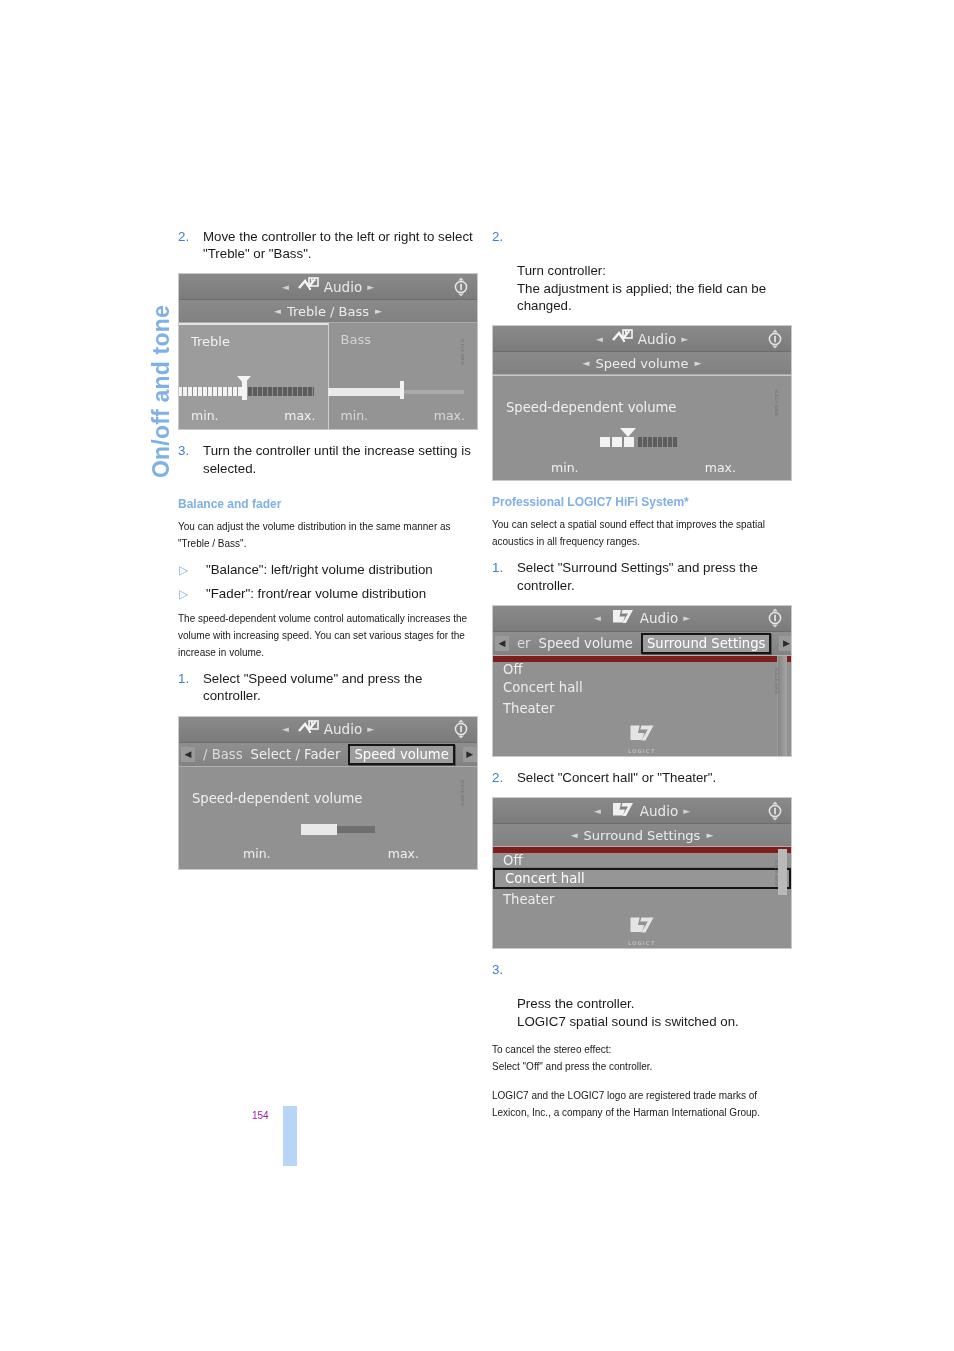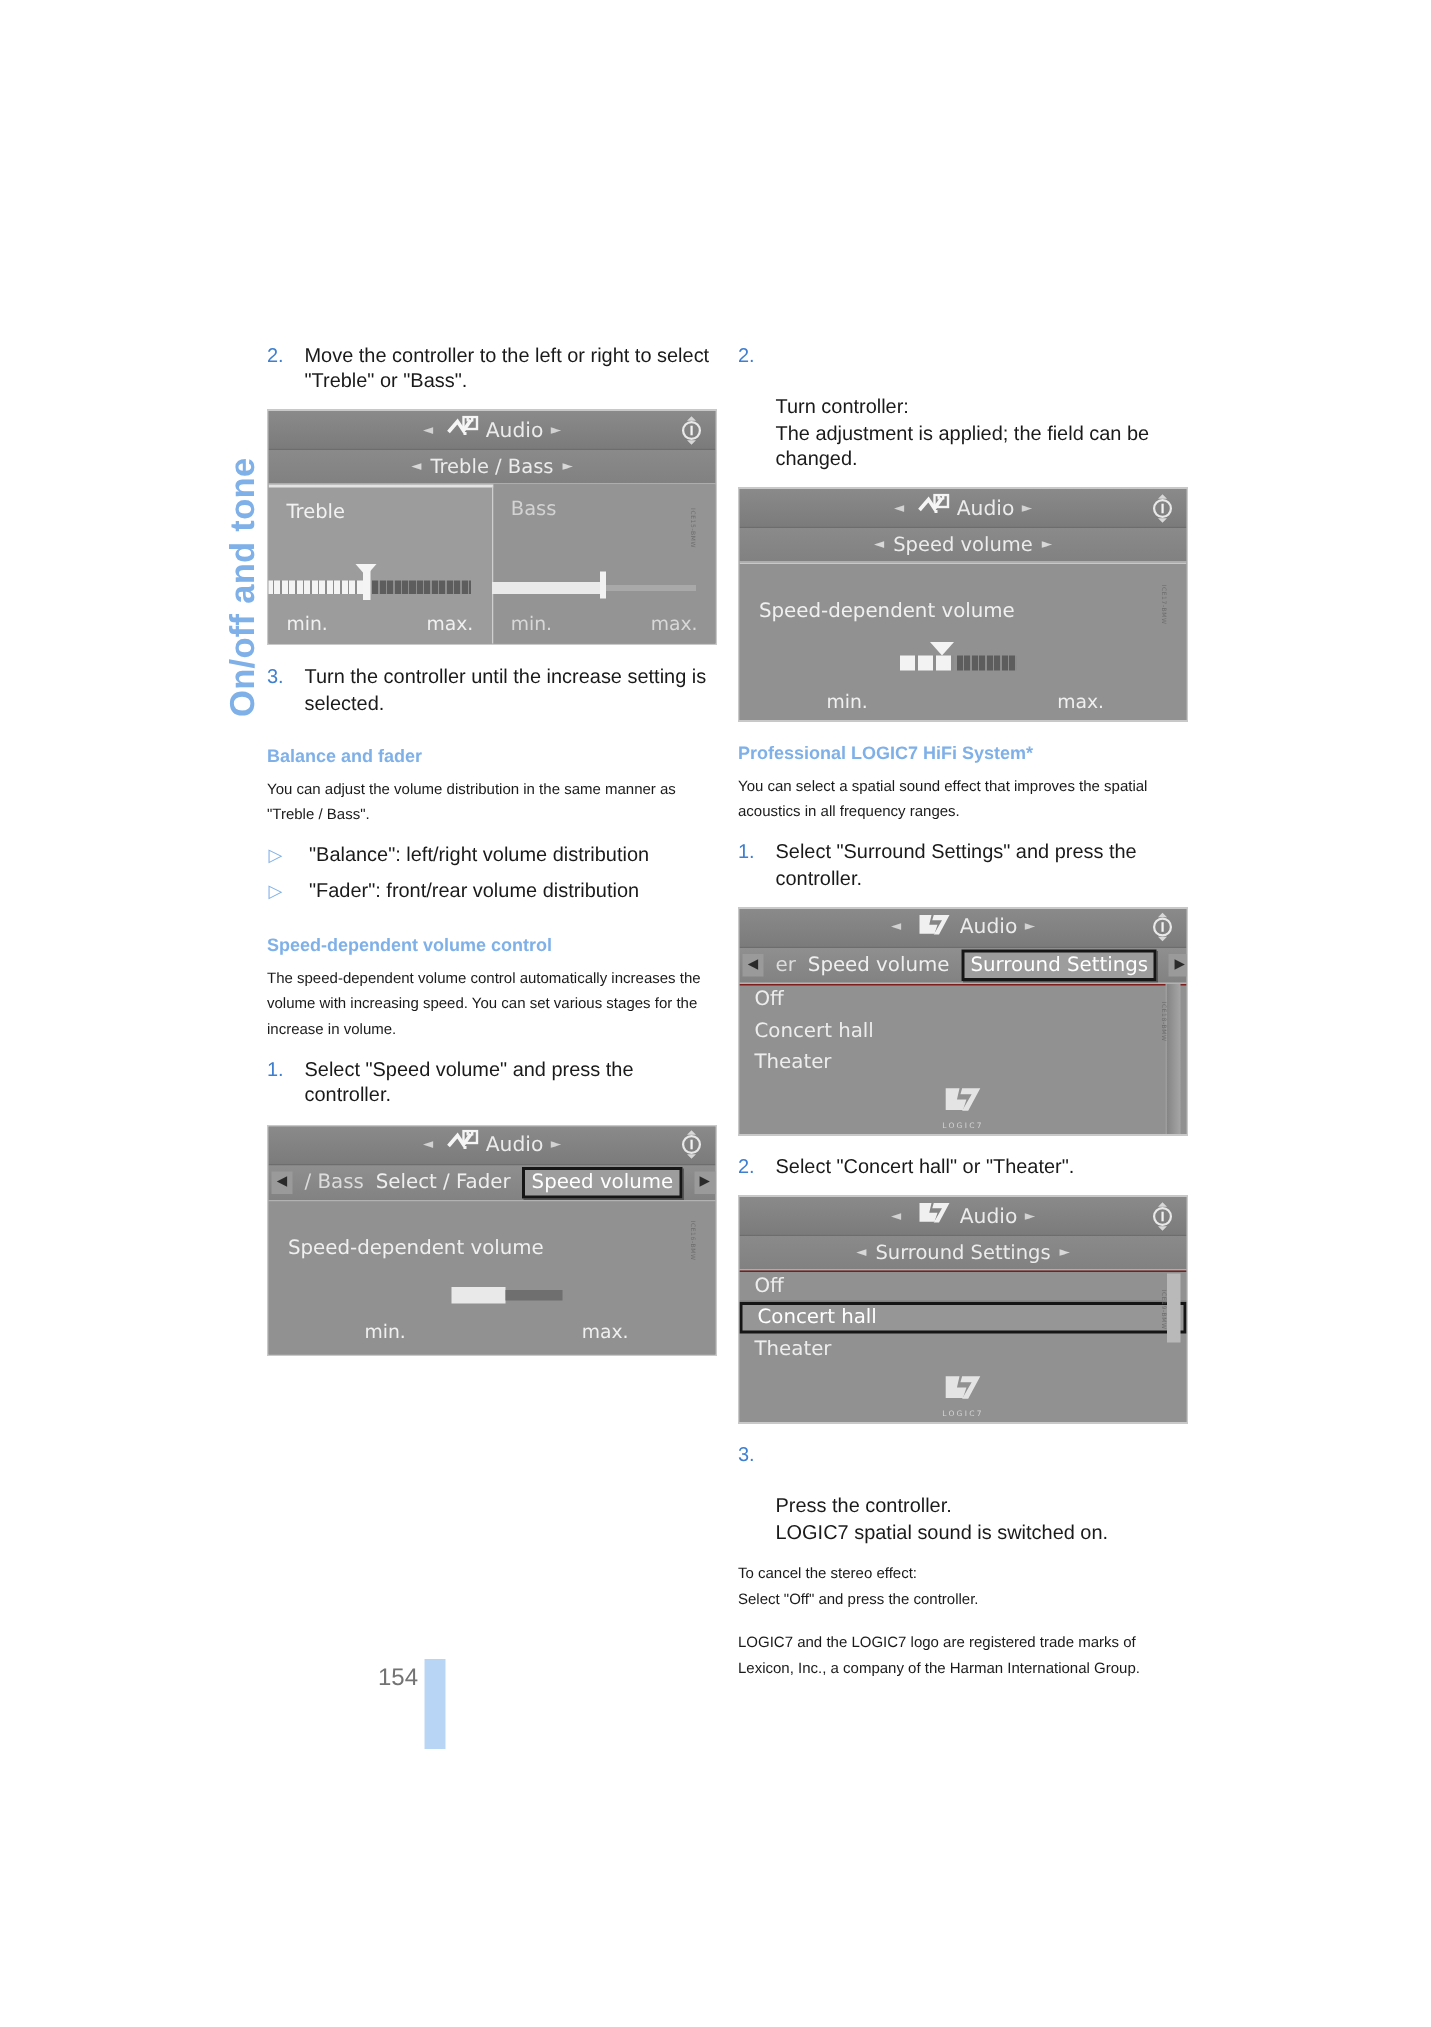--- a/index.html
+++ b/index.html
@@ -298,21 +298,21 @@
   .list-row {
     height: 21px;
     display: flex;
     align-items: center;
     padding-left: 10px;
     color: #ededed;
     font-size: 13.2px;
     border-bottom: 1px solid #7f7f7f;
     box-sizing: border-box;
   }
-  .list-row.first { border-top: 1px solid #7f1d1d; }
+  .list-row.first { border-top: 6px solid #7f1d1d; }
   .list-row.sel {
     border: 2px solid #151515;
     background: #969696;
     color: #ffffff;
     box-sizing: border-box;
   }
   .scrollbar {
     position: absolute;
     right: 4px; top: 0; bottom: 0;
     width: 9px;
@@ -338,22 +338,22 @@
     color: #d6d6d6;
     letter-spacing: 1.5px;
     margin-top: 1px;
   }
 
   
   .folio {
     position: absolute;
     left: 252px;
     top: 1110px;
-    font-size: 16px;
-    color: #737373;
+    font-size: 10px;
+    color: #a21caf;
   }
   .folio-bar {
     position: absolute;
     left: 283px;
     top: 1106px;
     width: 14px;
     height: 60px;
     background: #b9d5f5;
   }
 </style>
@@ -447,21 +447,20 @@
 
     <div class="step bullet">
       <span class="tri">▷</span>
       <span>"Balance": left/right volume distribution</span>
     </div>
     <div class="step bullet">
       <span class="tri">▷</span>
       <span>"Fader": front/rear volume distribution</span>
     </div>
 
-    <div class="heading spaced">Speed-dependent volume control</div>
     <p class="para tight">The speed-dependent volume control automatically increases the volume with increasing speed. You can set various stages for the increase in volume.</p>
 
     <div class="step">
       <span class="num">1.</span>
       <span>Select "Speed volume" and press the controller.</span>
     </div>
 
     <div class="figure" style="height:154px;">
       <div class="fig-titlebar">
         <span class="arr">◄</span>

